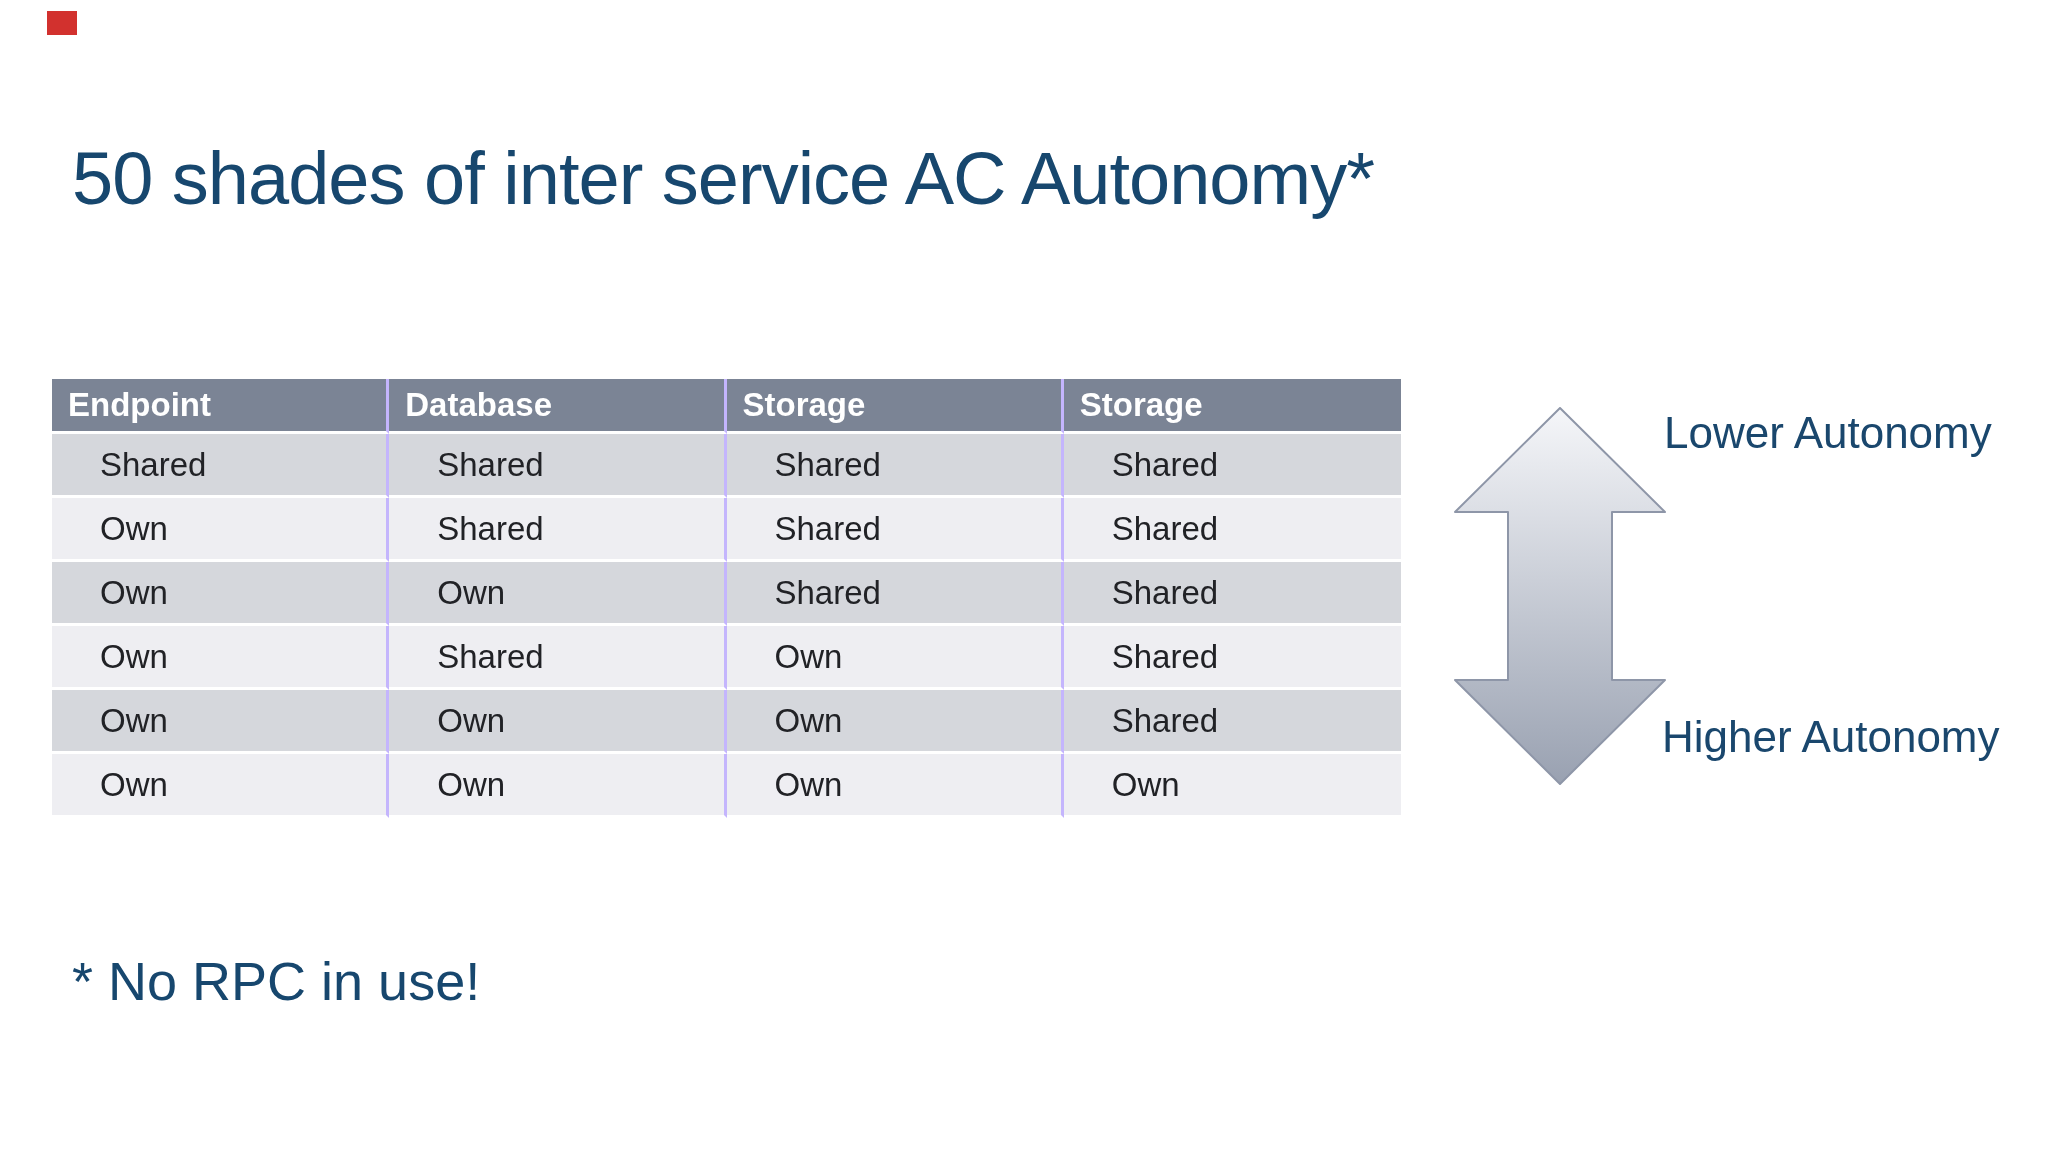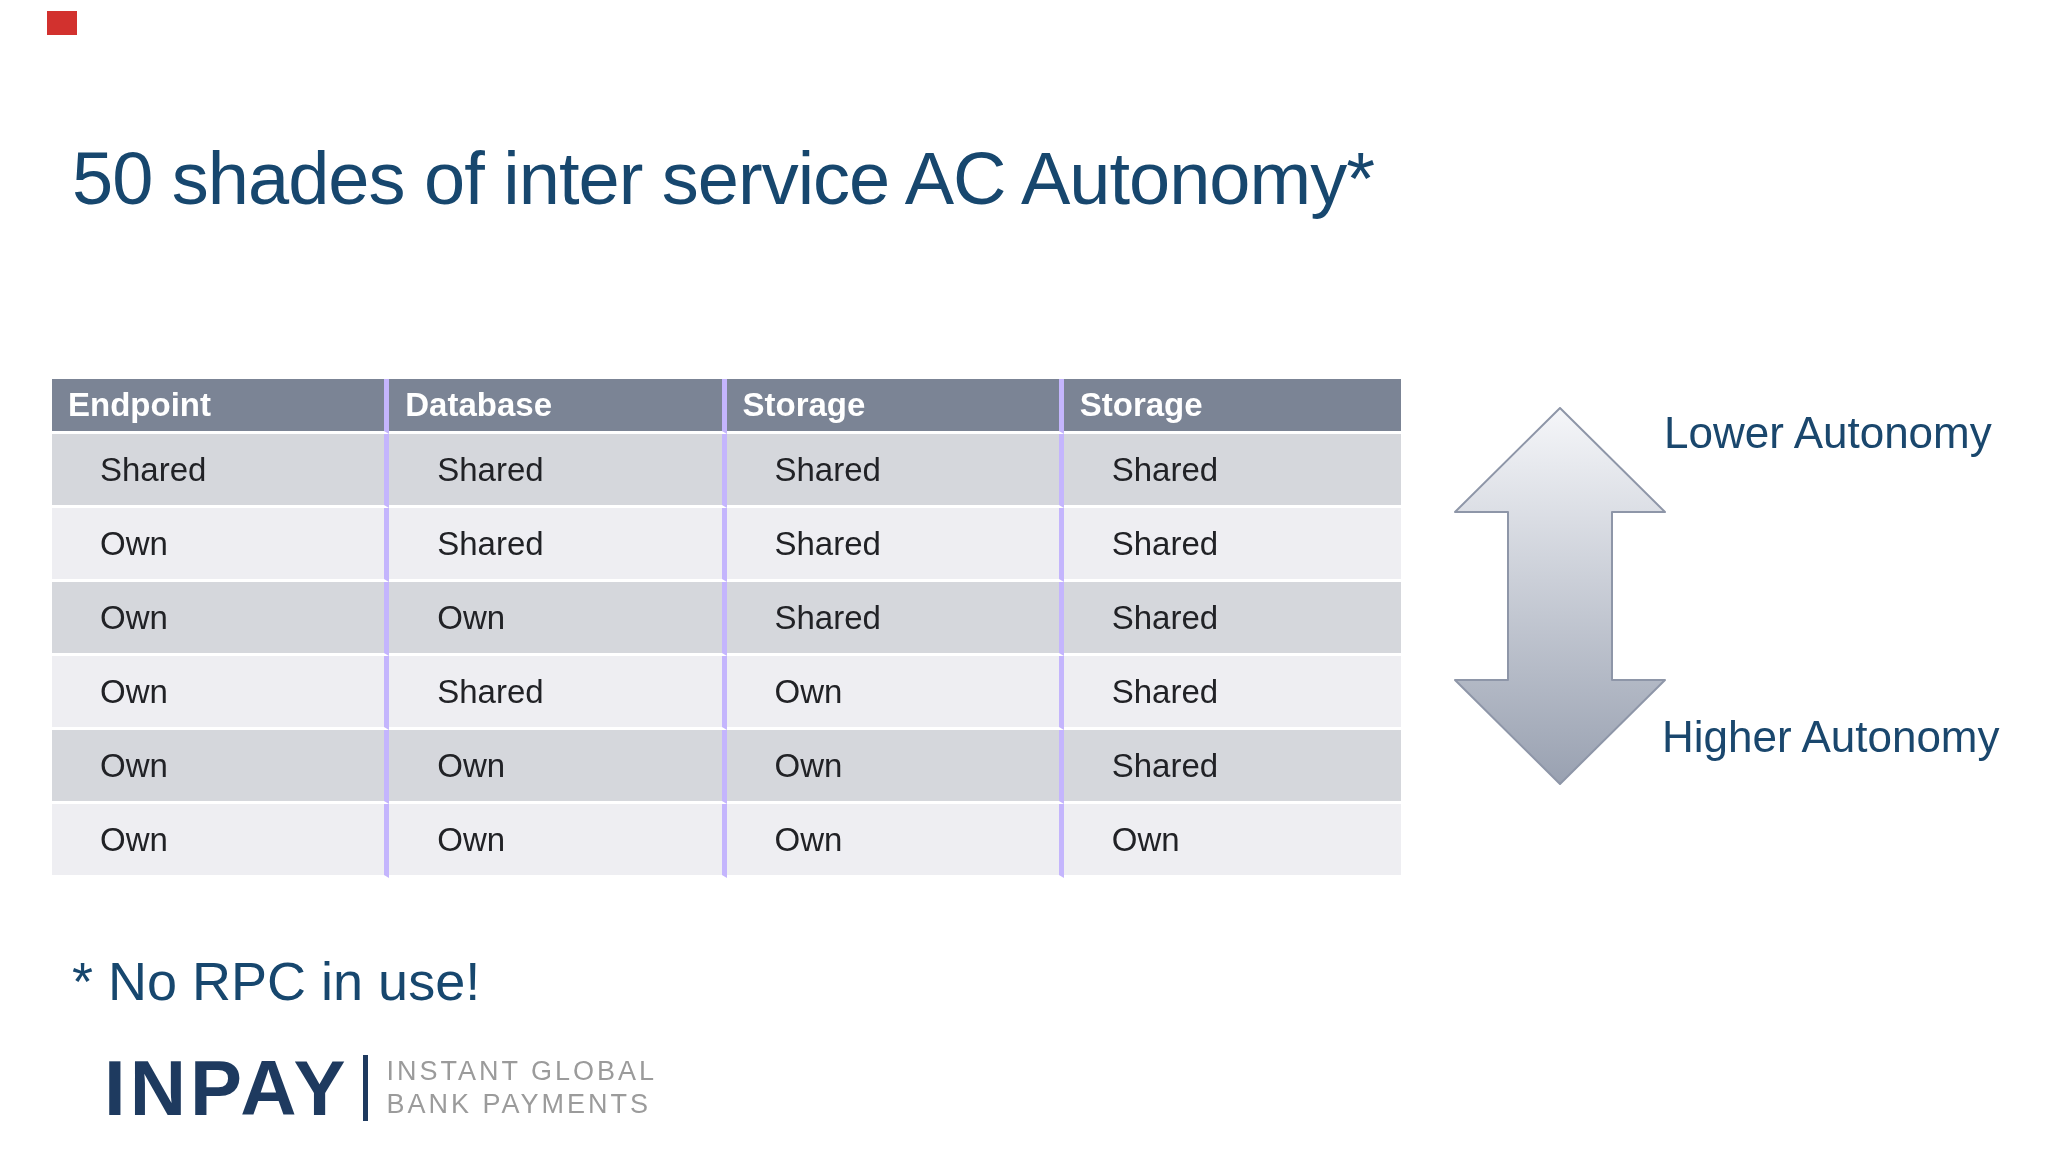--- a/index.html
+++ b/index.html
@@ -23,32 +23,32 @@
   }
   table.autonomy{
     position:absolute;left:52px;top:379px;
     border-collapse:separate;border-spacing:0;
     table-layout:fixed;width:1349px;
   }
   table.autonomy th, table.autonomy td{
     box-sizing:border-box;width:337px;
     padding:0 0 0 16px;text-align:left;vertical-align:middle;
     font-size:33px;
-    border-right:5px solid #c4b5fd;
+    border-right:3px solid #c4b5fd;
     border-bottom:3px solid #ffffff;
   }
   table.autonomy th:last-child, table.autonomy td:last-child{border-right:none;}
   table.autonomy th{
     height:55px;
     background:var(--header_bg,#7B8495);
     color:var(--header_text,#FFFFFF);
     font-weight:700;
   }
   table.autonomy td{
-    height:74px;
+    height:64px;
     color:var(--cell_text,#212226);
     font-weight:400;
     padding-left:48px;
   }
   table.autonomy tr.odd td{background:var(--row_odd_bg,#D5D7DC);}
   table.autonomy tr.even td{background:var(--row_even_bg,#EEEEF2);}
   .arrow-wrap{
     position:absolute;left:1454px;top:407px;width:212px;height:378px;
   }
   .autonomy-label{
@@ -154,22 +154,14 @@
       </defs>
       <polygon points="106,1 211,105 158,105 158,273 211,273 106,377 1,273 54,273 54,105 1,105" fill="url(#arrowGrad)" stroke="var(--arrow_border,#8E96A8)" stroke-width="2" stroke-linejoin="round"></polygon>
     </svg>
   </div>
 
   <div class="autonomy-label label-higher">Higher Autonomy</div>
   <div class="autonomy-label label-lower">Lower Autonomy</div>
 
   <div class="footnote">* No RPC in use!</div>
 
-  <div class="logo">
-    <span class="logo-brand">INPAY</span>
-    <span class="logo-divider"></span>
-    <span class="logo-tagline">
-      <span>INSTANT GLOBAL</span>
-      <span>BANK PAYMENTS</span>
-    </span>
-  </div>
 
 </div>
 
 </body></html>

